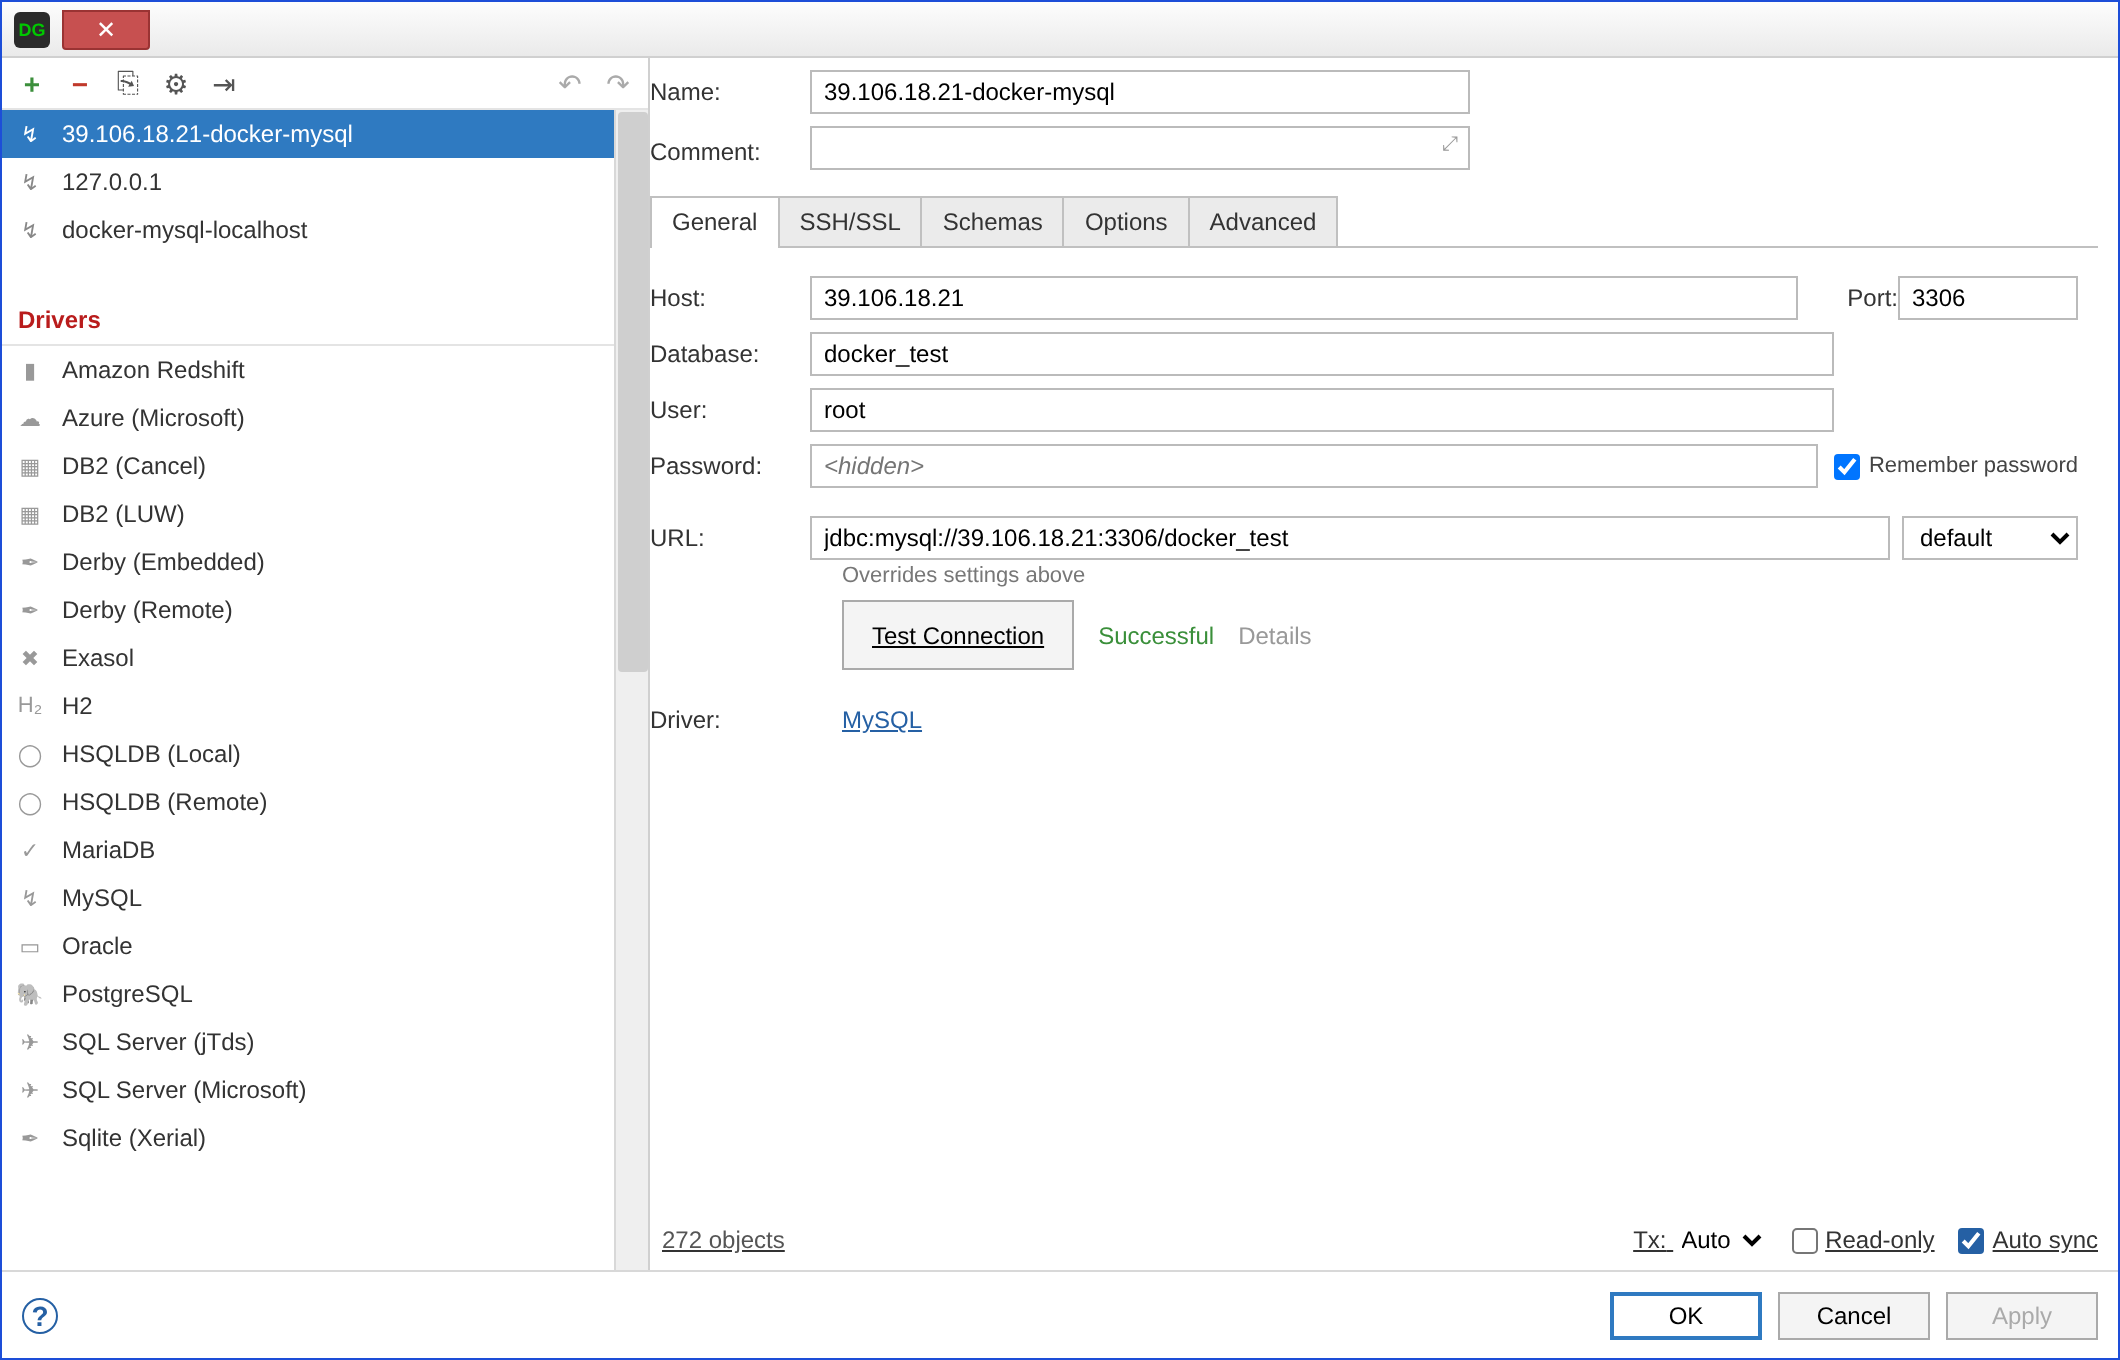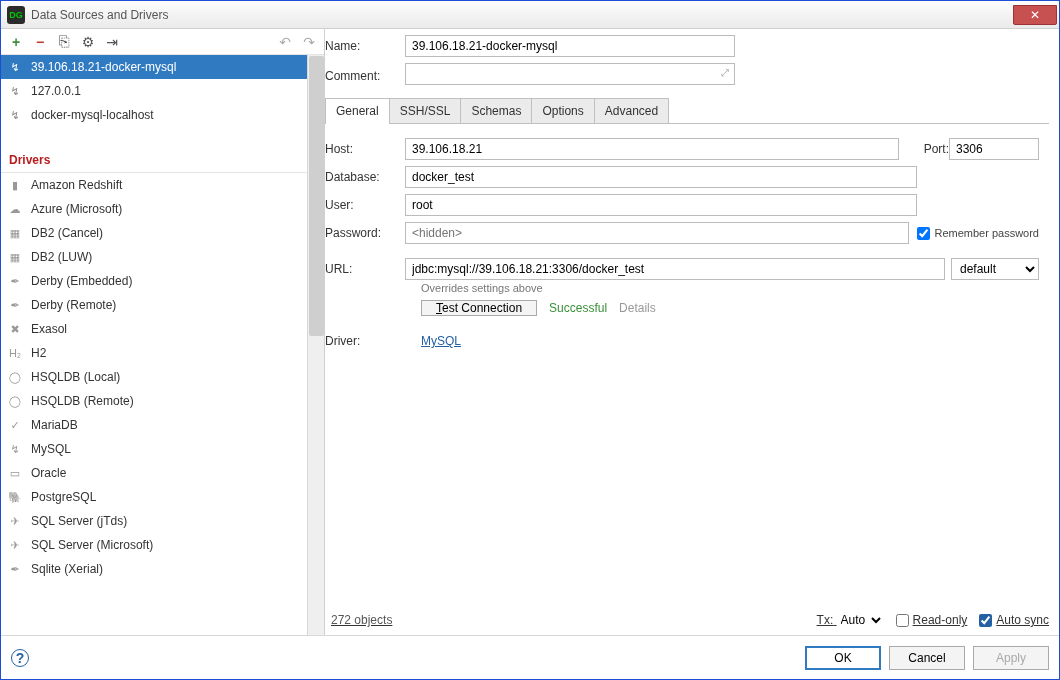--- a/index.html
+++ b/index.html
@@ -49,21 +49,21 @@
 
 .tabs { display: flex; border-bottom: 1px solid #c0c0c0; margin-top: 10px; margin-right: 10px; }
 .tab { padding: 5px 10px; border: 1px solid #c0c0c0; border-bottom: none; background: #ebebeb; font-size: 12px; cursor: pointer; margin-right: -1px; position: relative; }
 .tab.active { background: #fff; z-index: 1; }
 .tab.active::after { content:""; position:absolute; left:0; right:0; bottom:-1px; height:1px; background:#fff; }
 
 .section { margin-top: 8px; margin-right: 10px; }
 .url-row .drop { width: 88px; height: 22px; border: 1px solid #bbb; margin-left: 6px; font-size: 12px; padding: 0 4px; background: #fff; }
 .hint { font-size: 11px; color: #777; margin-left: 96px; margin-top: 2px; }
 .test-row { margin-top: 6px; margin-left: 96px; display: flex; align-items: center; gap: 12px; }
-.btn { height: 16px; padding: 0 14px; border: 1px solid #aaa; background: #f4f4f4; cursor: pointer; font-size: 12px; }
+.btn { height: 35px; padding: 0 14px; border: 1px solid #aaa; background: #f4f4f4; cursor: pointer; font-size: 12px; text-decoration: underline; }
 .btn u { text-decoration: underline; }
 .status-ok { color: #3a8f3a; }
 .details { color: #999; }
 .driver-link { color: #2560a4; margin-left: 16px; }
 
 .right-bottom { margin-top: auto; padding: 8px 10px 0 0; text-decoration: underline; }
 .status-row { display: flex; align-items: center; height: 30px; }
 .status-row .count { flex: 1; color: #555; padding-left: 6px; }
 .status-row .opts { display: flex; gap: 12px; align-items: center; }
 .chk { display: inline-flex; align-items: center; gap: 4px; }
@@ -80,21 +80,20 @@
 
 .port-label { width: 40px !important; text-align: right; margin-left: 10px; }
 .remember { margin-left: 8px; display: flex; align-items: center; gap: 4px; font-size: 11px; color: #444; }
 </style>
 </head>
 <body>
 
 <div class="window">
   <div class="titlebar">
     <div class="app-icon">DG</div>
-    <div class="title">Data Sources and Drivers</div>
     <div class="win-close">✕</div>
   </div>
 
   <div class="body">
     <div class="left">
       <div class="toolbar">
         <div class="tool-btn plus">+</div>
         <div class="tool-btn minus">−</div>
         <div class="tool-btn">⎘</div>
         <div class="tool-btn">⚙</div>
@@ -230,21 +229,21 @@
         <div class="form-row">
           <div class="label">Database:</div>
           <input type="text" style="max-width: 512px;" value="docker_test">
         </div>
         <div class="form-row">
           <div class="label">User:</div>
           <input type="text" style="max-width: 512px;" value="root">
         </div>
         <div class="form-row">
           <div class="label">Password:</div>
-          <input type="text" style="color: #15803d; " placeholder="&lt;hidden&gt;">
+          <input type="text" style="color: #15803d; font-style: italic;" placeholder="&lt;hidden&gt;">
           <label class="remember">
             <input type="checkbox" id="remember-chk" checked="" style="">
               <span>Remember password</span>
           </label>
         </div>
       </div>
 
       <div class="section">
         <div class="form-row url-row">
           <div class="label">URL:</div>

